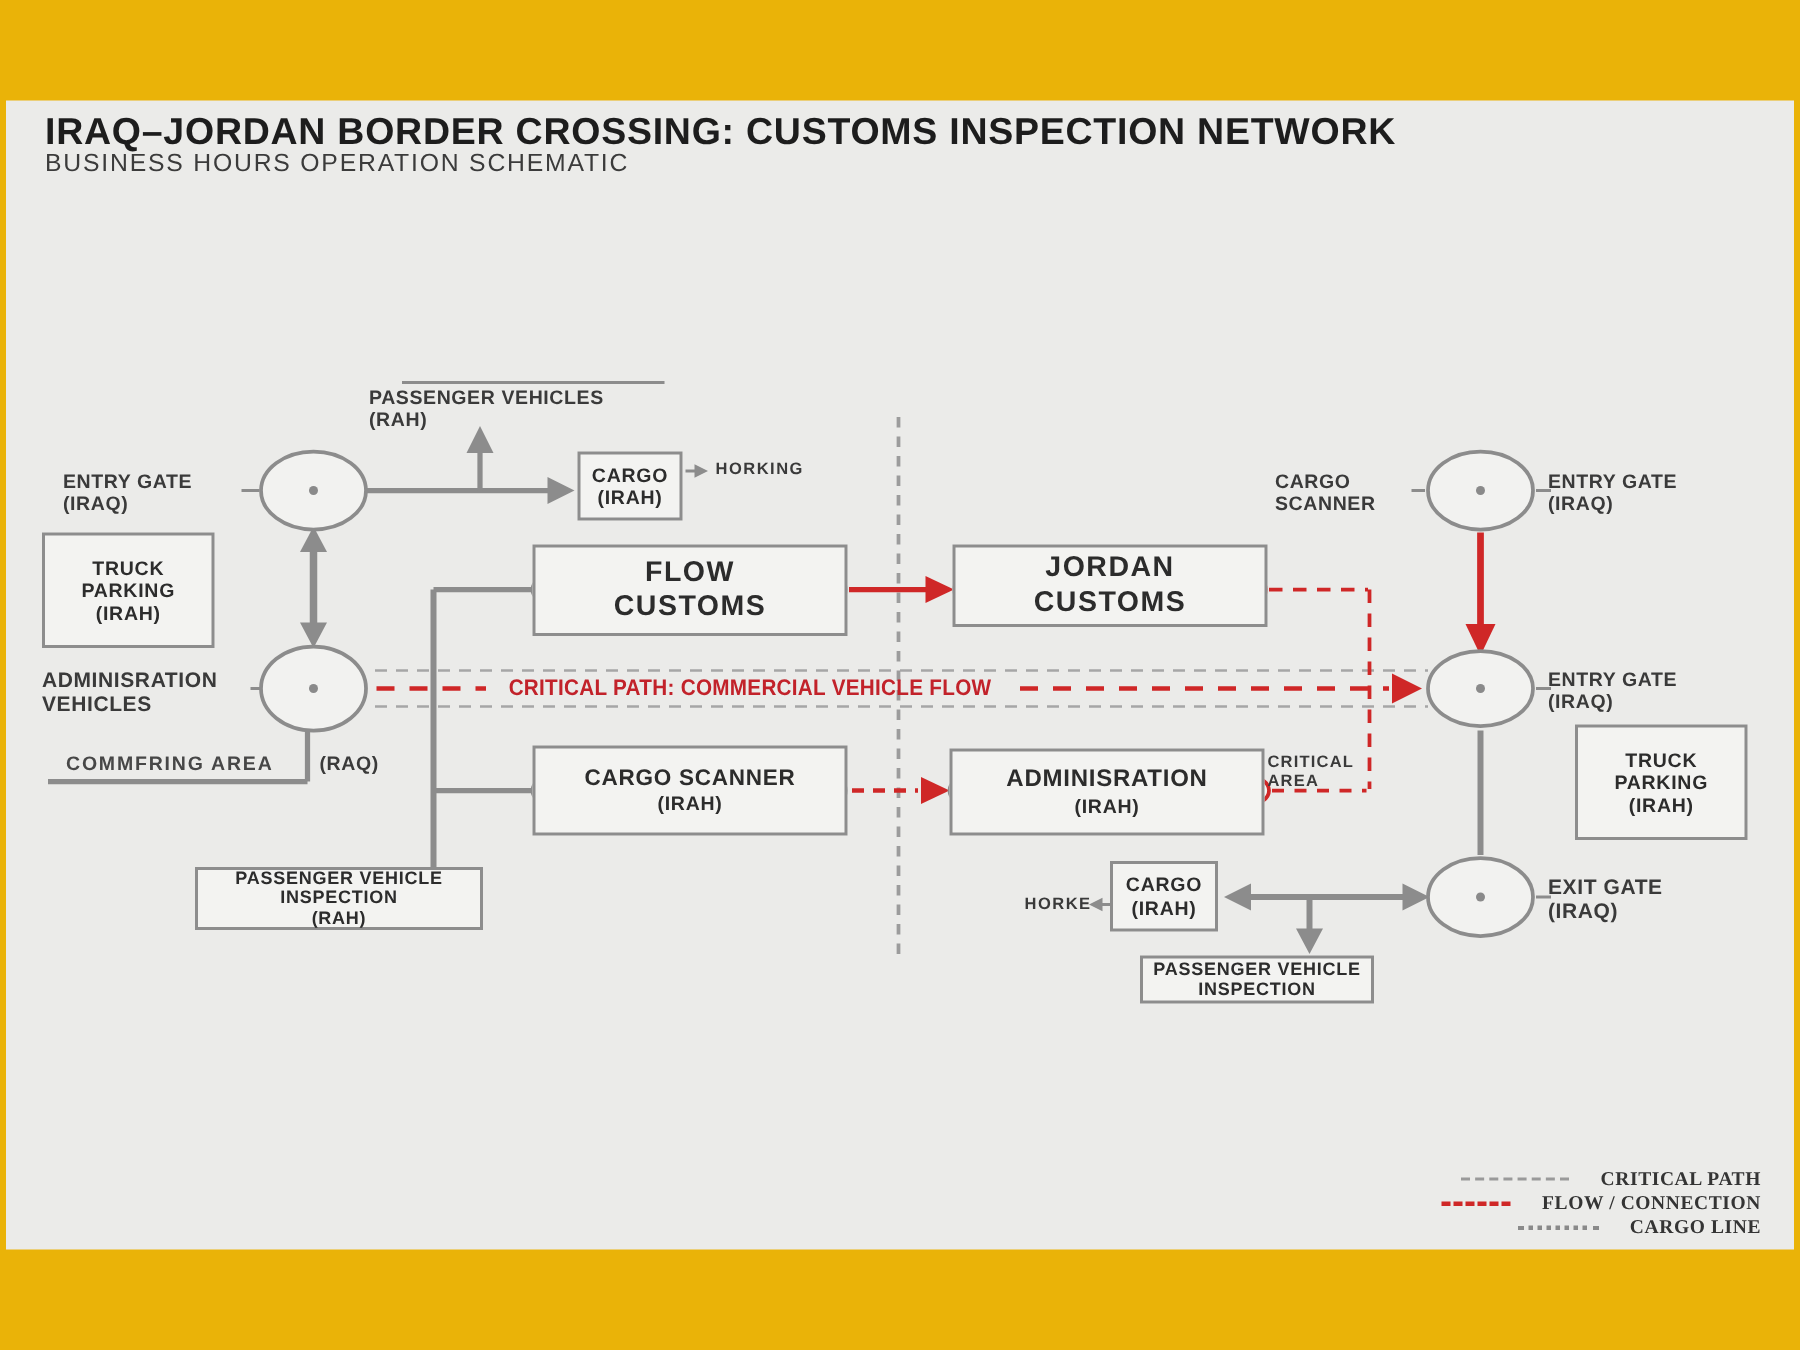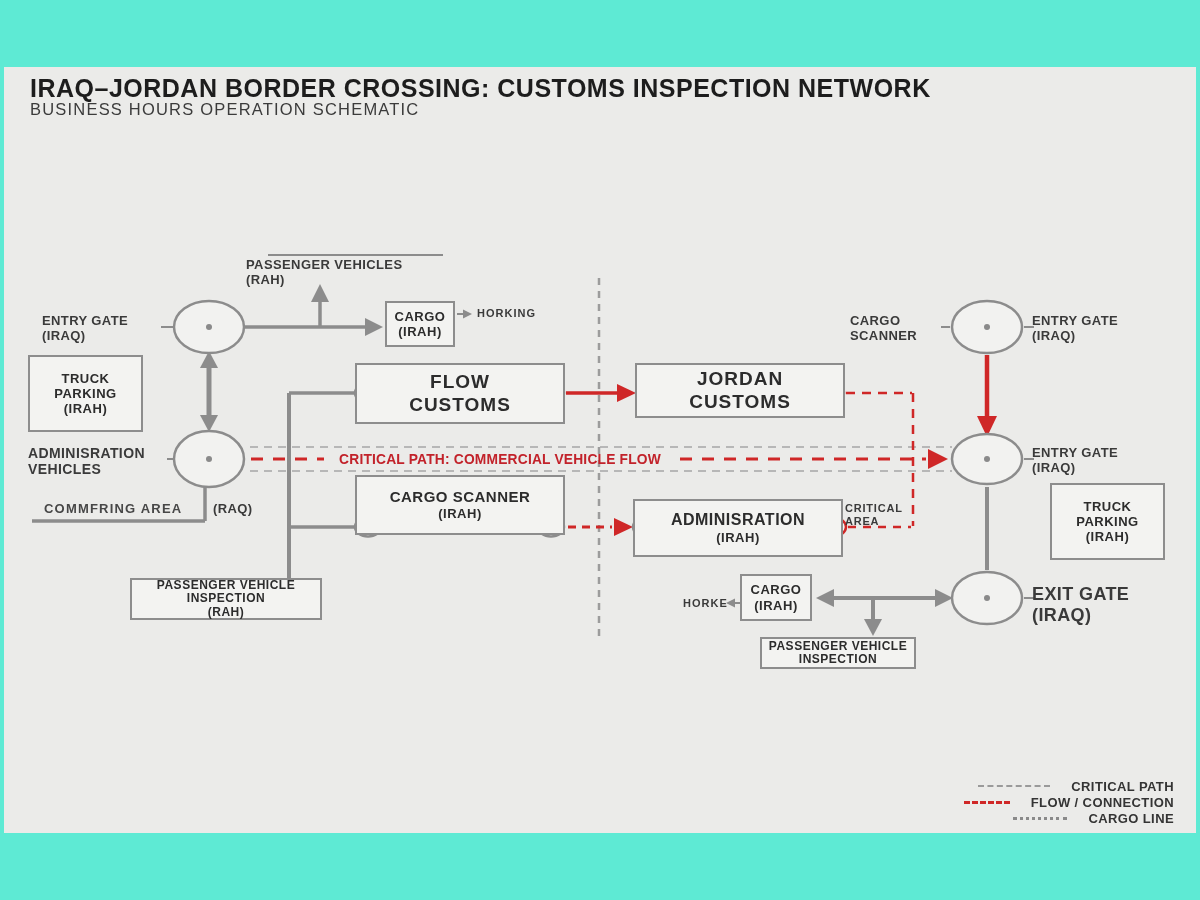--- a/index.html
+++ b/index.html
@@ -1,32 +1,32 @@
 <!DOCTYPE html>
 <html style="--red: #cf2727; --red-text: #c2222a; --gray-line: #8c8c8c; --panel-bg: #ebebe9;"><head>
 <meta charset="utf-8">
 <style>
   html,body{margin:0;padding:0;background:#000;}
-  .stage{position:relative;width:1200px;height:900px;background:#5eead4;overflow:hidden;
+  .stage{position:relative;width:1200px;height:900px;background:#eab308;overflow:hidden;
          font-family:"Liberation Sans",sans-serif;}
   .panel{position:absolute;left:4px;top:67px;width:1192px;height:766px;background:var(--panel-bg,#ebebe9);}
   .title{position:absolute;left:30px;top:74px;font-size:25px;font-weight:bold;letter-spacing:.5px;color:#1d1d1d;white-space:nowrap;}
   .subtitle{position:absolute;left:30px;top:100px;font-size:16.5px;letter-spacing:1.2px;color:#3b3b3b;white-space:nowrap;}
   .wires{position:absolute;left:0;top:0;}
   .lbl{position:absolute;font-weight:bold;color:#3a3a3a;text-align:left;line-height:1.14;letter-spacing:.4px;}
   .lbl span{display:block;}
   .box{position:absolute;border:2px solid #8d8d8d;background:#f3f3f1;display:flex;flex-direction:column;
        justify-content:center;align-items:center;text-align:center;color:#2c2c2c;font-weight:bold;
        line-height:1.18;letter-spacing:.5px;box-sizing:border-box;}
   .box span{display:block;}
   .banner{position:absolute;left:320px;top:450px;width:360px;text-align:center;font-weight:bold;
           font-size:15px;color:var(--red-text,#c2222a);letter-spacing:.2px;white-space:nowrap;
           transform:scaleX(.92);transform-origin:center;}
   .legend{position:absolute;left:940px;top:778px;width:234px;}
-  .legend-row{display:flex;align-items:center;justify-content:flex-end;gap:21px;height:16px;}
+  .legend-row{display:flex;align-items:center;justify-content:flex-end;gap:21px;height:16px;font-family:Liberation Serif, serif;}
   .legend-label{font-size:13px;font-weight:bold;color:#343434;letter-spacing:.4px;white-space:nowrap;}
   .sample{height:0;flex:none;}
   .sample.gray-dashed{width:72px;border-top:2px dashed #9a9a9a;}
   .sample.red-dashed{width:46px;border-top:3px dashed var(--red,#cf2727);}
   .sample.gray-dotted{width:54px;border-top:3px dotted #8a8a8a;}
   
   .w{stroke:var(--gray-line,#8c8c8c);fill:none;}
   .wf{fill:var(--gray-line,#8c8c8c);stroke:none;}
   .rl{stroke:var(--red,#cf2727);fill:none;}
   .rf{fill:var(--red,#cf2727);stroke:none;}
@@ -147,21 +147,21 @@
     <span>SCANNER</span>
   </div>
   <div class="lbl" style="left:1032px;top:314px;width:96px;font-size:13px;">
     <span>ENTRY GATE</span>
     <span>(IRAQ)</span>
   </div>
   <div class="lbl" style="left:1032px;top:446px;width:96px;font-size:13px;">
     <span>ENTRY GATE</span>
     <span>(IRAQ)</span>
   </div>
-  <div class="lbl" style="left:1032px;top:584px;width:100px;font-size:18px;">
+  <div class="lbl" style="left:1032px;top:584px;width:100px;font-size:14px;">
     <span>EXIT GATE</span>
     <span>(IRAQ)</span>
   </div>
   <div class="lbl" style="left:683px;top:597px;font-size:11px;letter-spacing:1px;">
     <span>HORKE</span>
   </div>
 
   <div class="box" style="left:385px;top:301px;width:70px;height:46px;font-size:13px;">
     <span>CARGO</span>
     <span>(IRAH)</span>
@@ -172,21 +172,21 @@
     <span>(IRAH)</span>
   </div>
   <div class="box" style="left:355px;top:363px;width:210px;height:61px;font-size:19px;letter-spacing:1px;">
     <span>FLOW</span>
     <span>CUSTOMS</span>
   </div>
   <div class="box" style="left:635px;top:363px;width:210px;height:55px;font-size:19px;letter-spacing:1px;">
     <span>JORDAN</span>
     <span>CUSTOMS</span>
   </div>
-  <div class="box" style="left:355px;top:475px;width:210px;height:60px;font-size:15px;">
+  <div class="box" style="left:355px;top:497px;width:210px;height:60px;font-size:15px;">
     <span>CARGO SCANNER</span>
     <span style="font-size:13px;">(IRAH)</span>
   </div>
   <div class="box" style="left:633px;top:499px;width:210px;height:58px;font-size:16px;">
     <span>ADMINISRATION</span>
     <span style="font-size:13px;">(IRAH)</span>
   </div>
   <div class="box" style="left:130px;top:578px;width:192px;height:42px;font-size:12px;line-height:1.1;">
     <span>PASSENGER VEHICLE</span>
     <span>INSPECTION</span>

